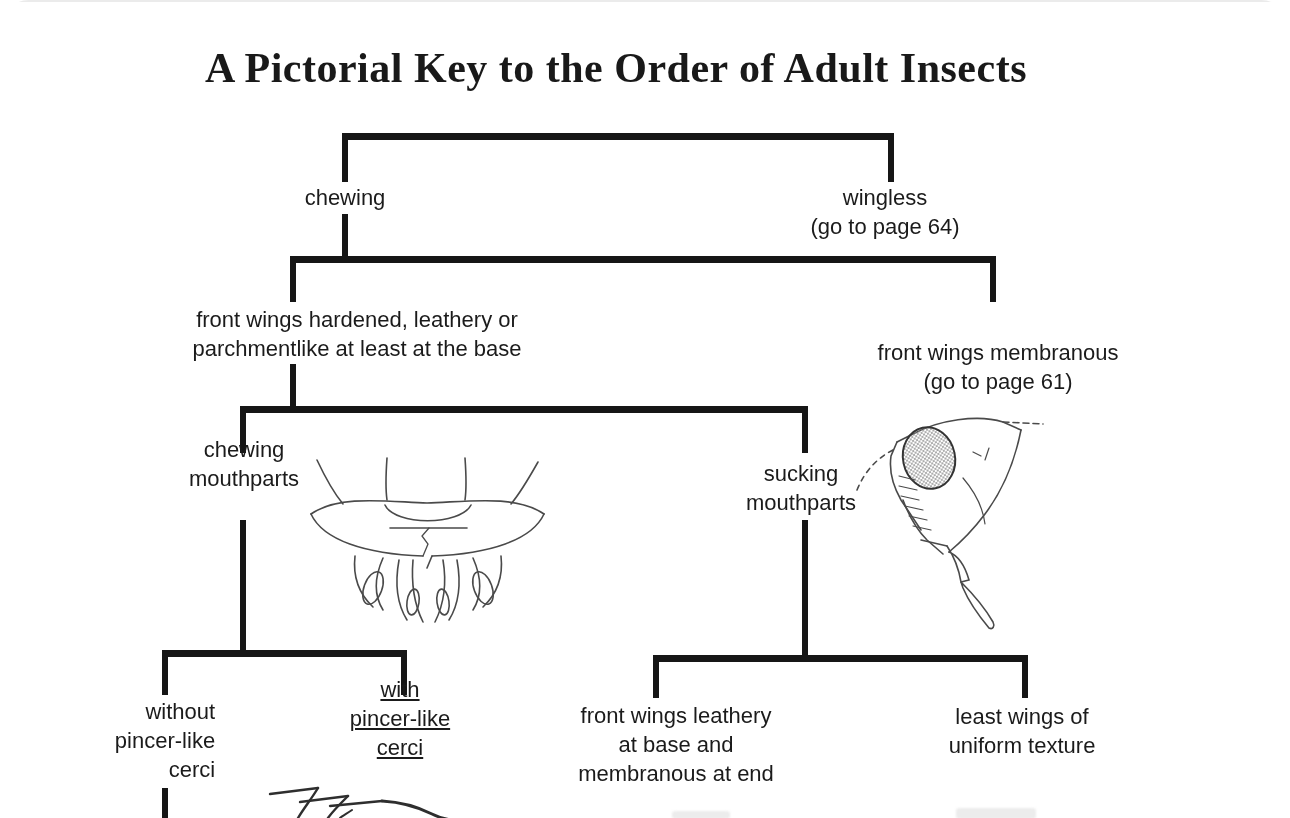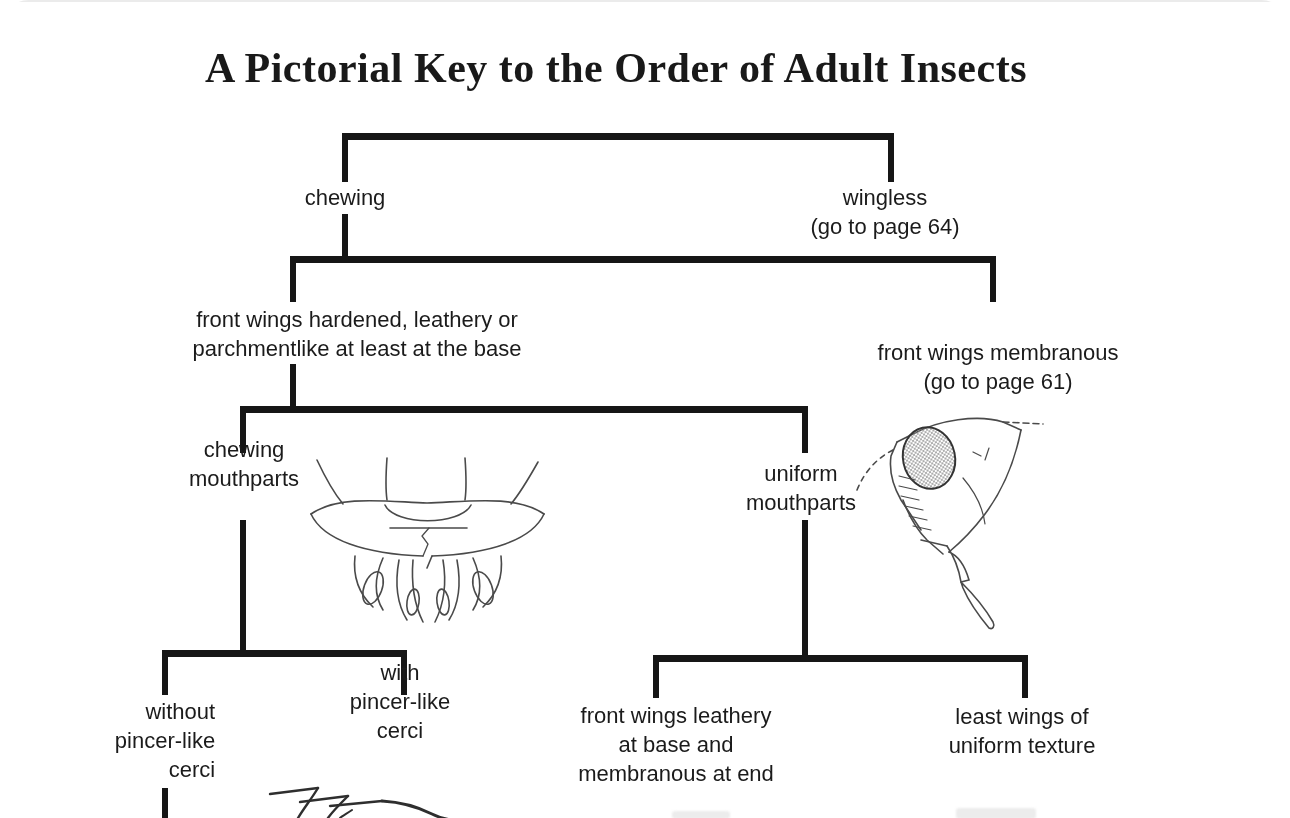--- a/index.html
+++ b/index.html
@@ -44,21 +44,21 @@
 (go to page 61)</div>
 
   <div class="hline" style="left:240px;top:406px;width:568px;height:7px;"></div>
   <div class="vline" style="left:240px;top:413px;width:6px;height:40px;"></div>
   <div class="vline" style="left:240px;top:520px;width:6px;height:130px;"></div>
   <div class="vline" style="left:802px;top:413px;width:6px;height:40px;"></div>
   <div class="vline" style="left:802px;top:520px;width:6px;height:135px;"></div>
 
   <div class="label" style="left:244px;top:435px;">chewing
 mouthparts</div>
-  <div class="label" style="left:801px;top:459px;">uniform
+  <div class="label" style="left:801px;top:459px;">sucking
 mouthparts</div>
 
   <svg style="left:295px;top:452px;" width="265" height="175" viewBox="0 0 265 175" fill="none" stroke="#4a4a4a" stroke-width="1.6" stroke-linecap="round">
     <path d="M22,8 C30,25 38,40 48,52"></path>
     <path d="M92,6 C91,20 90,34 92,48"></path>
     <path d="M170,6 C171,20 172,34 170,48"></path>
     <path d="M243,10 C234,26 226,40 216,52"></path>
     <path d="M16,62 C45,42 95,50 132,51 C170,50 220,42 249,62"></path>
     <path d="M16,62 C28,88 70,102 128,104 M249,62 C237,88 195,102 137,104"></path>
     <path d="M90,53 C100,74 165,74 176,53"></path>
@@ -101,21 +101,21 @@
   </svg>
 
   <div class="hline" style="left:162px;top:650px;width:245px;height:7px;"></div>
   <div class="vline" style="left:162px;top:657px;width:6px;height:38px;"></div>
   <div class="vline" style="left:401px;top:657px;width:6px;height:38px;"></div>
   <div class="vline" style="left:162px;top:788px;width:6px;height:30px;"></div>
 
   <div class="label" style="left:165px;top:697px;text-align:right;">without
 pincer-like
 cerci</div>
-  <div class="label" style="left:400px;top:658px;">with
+  <div class="label" style="left:400px;top:675px;text-decoration:underline;">with
 pincer-like
 cerci</div>
 
   <div class="hline" style="left:653px;top:655px;width:375px;height:7px;"></div>
   <div class="vline" style="left:653px;top:662px;width:6px;height:36px;"></div>
   <div class="vline" style="left:1022px;top:662px;width:6px;height:36px;"></div>
 
   <div class="label" style="left:656px;top:701px;margin-left:20px;">front wings leathery
 at base and
 membranous at end</div>

